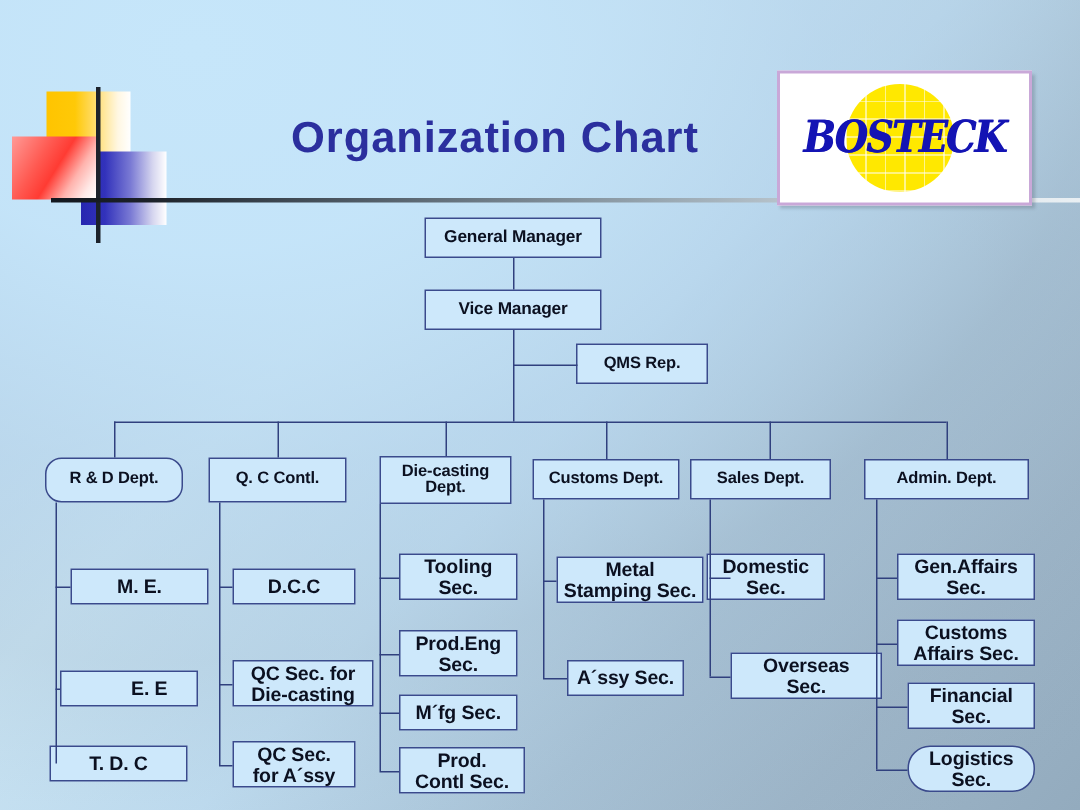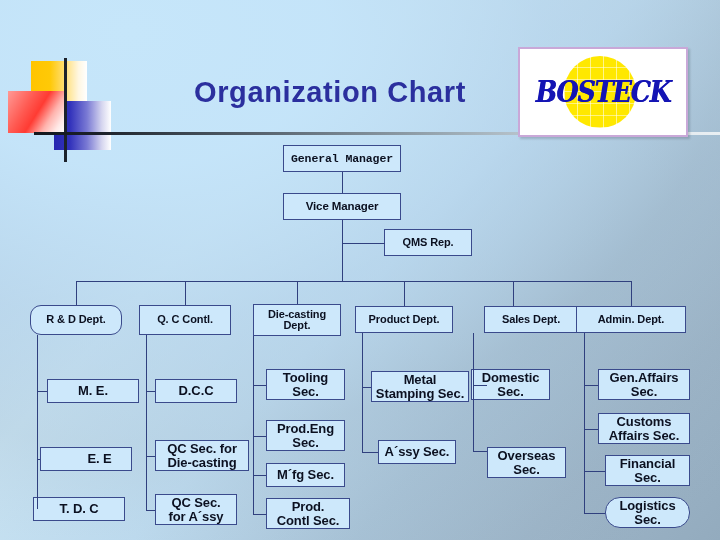--- a/index.html
+++ b/index.html
@@ -122,38 +122,38 @@
   <div class="deco deco-hline"></div>
 
   <div class="title">Organization Chart</div>
 
   <div class="logo-frame">
     <div class="logo-globe"></div>
     <div class="logo-text">BOSTECK</div>
   </div>
 
   <div id="chart-layer">
-      <div class="box lvl1" style="left: 283px; top: 145px; width: 118px; height: 27px; font-family: Liberation Mono, monospace;">General Manager</div>
+      <div class="box lvl1" style="left: 283px; top: 145px; width: 118px; height: 27px;">General Manager</div>
       <div class="box lvl1" style="left: 283px; top: 193px; width: 118px; height: 27px;">Vice Manager</div>
       <div class="box lvl2" style="left: 384px; top: 229px; width: 88px; height: 27px;">QMS Rep.</div>
       <div class="ln lnv" style="left: 342px; top: 172px; height: 21px;"></div>
       <div class="ln lnv" style="left: 342px; top: 220px; height: 61px;"></div>
       <div class="ln lnh" style="left: 342px; top: 243px; width: 42px;"></div>
       <div class="ln lnv" style="left: 384px; top: 243px; height: 1px;"></div>
       <div class="ln lnh" style="left: 76px; top: 281px; width: 555px;"></div>
       <div class="box dept" style="left: 30px; top: 305px; width: 92px; height: 30px; border-radius: 11px;">R &amp; D Dept.</div>
       <div class="ln lnv" style="left: 76px; top: 281px; height: 24px;"></div>
       <div class="box dept" style="left: 139px; top: 305px; width: 92px; height: 30px;">Q. C Contl.</div>
       <div class="ln lnv" style="left: 185px; top: 281px; height: 24px;"></div>
       <div class="box dept" style="left: 253px; top: 304px; width: 88px; height: 32px;">Die-casting
 Dept.</div>
       <div class="ln lnv" style="left: 297px; top: 281px; height: 23px;"></div>
-      <div class="box dept" style="left: 355px; top: 306px; width: 98px; height: 27px;">Product Dept.</div>
+      <div class="box dept" style="left: 355px; top: 306px; width: 98px; height: 27px;">Customs Dept.</div>
       <div class="ln lnv" style="left: 404px; top: 281px; height: 25px;"></div>
-      <div class="box dept" style="left: 484px; top: 306px; width: 94px; height: 27px;">Sales Dept.</div>
+      <div class="box dept" style="left: 460px; top: 306px; width: 94px; height: 27px;">Sales Dept.</div>
       <div class="ln lnv" style="left: 513px; top: 281px; height: 25px;"></div>
       <div class="box dept" style="left: 576px; top: 306px; width: 110px; height: 27px;">Admin.  Dept.</div>
       <div class="ln lnv" style="left: 631px; top: 281px; height: 25px;"></div>
       <div class="box sec" style="left: 47px; top: 379px; width: 92px; height: 24px;">M. E.</div>
       <div class="ln lnh" style="left: 37px; top: 391px; width: 10px;"></div>
       <div class="box sec" style="left: 40px; top: 447px; width: 92px; height: 24px; padding-left: 27px;">E. E</div>
       <div class="ln lnh" style="left: 37px; top: 459px; width: 3px;"></div>
       <div class="box sec" style="left: 33px; top: 497px; width: 92px; height: 24px;">T. D. C</div>
       <div class="ln lnh" style="left: 37px; top: 509px;"></div>
       <div class="ln lnv" style="left: 37px; top: 335px; height: 174px;"></div>
@@ -180,21 +180,21 @@
       <div class="ln lnv" style="left: 253px; top: 336px; height: 178px;"></div>
       <div class="box sec" style="left: 371px; top: 371px; width: 98px; height: 31px;">Metal
 Stamping Sec.</div>
       <div class="ln lnh" style="left: 362px; top: 387px; width: 9px;"></div>
       <div class="box sec" style="left: 378px; top: 440px; width: 78px; height: 24px;">A´ssy Sec.</div>
       <div class="ln lnh" style="left: 362px; top: 452px; width: 16px;"></div>
       <div class="ln lnv" style="left: 362px; top: 333px; height: 119px;"></div>
       <div class="box sec" style="left: 471px; top: 369px; width: 79px; height: 31px;">Domestic
 Sec.</div>
       <div class="ln lnh" style="left: 473px; top: 385px; width: 14px;"></div>
-      <div class="box sec" style="left: 487px; top: 447px; width: 79px; height: 31px;">Overseas
+      <div class="box sec" style="left: 487px; top: 435px; width: 101px; height: 31px;">Overseas
 Sec.</div>
       <div class="ln lnh" style="left: 473px; top: 451px; width: 14px;"></div>
       <div class="ln lnv" style="left: 473px; top: 333px; height: 118px;"></div>
       <div class="box sec" style="left: 598px; top: 369px; width: 92px; height: 31px;">Gen.Affairs
 Sec.</div>
       <div class="ln lnh" style="left: 584px; top: 385px; width: 14px;"></div>
       <div class="box sec" style="left: 598px; top: 413px; width: 92px; height: 31px;">Customs
 Affairs Sec.</div>
       <div class="ln lnh" style="left: 584px; top: 429px; width: 14px;"></div>
       <div class="box sec" style="left: 605px; top: 455px; width: 85px; height: 31px;">Financial

